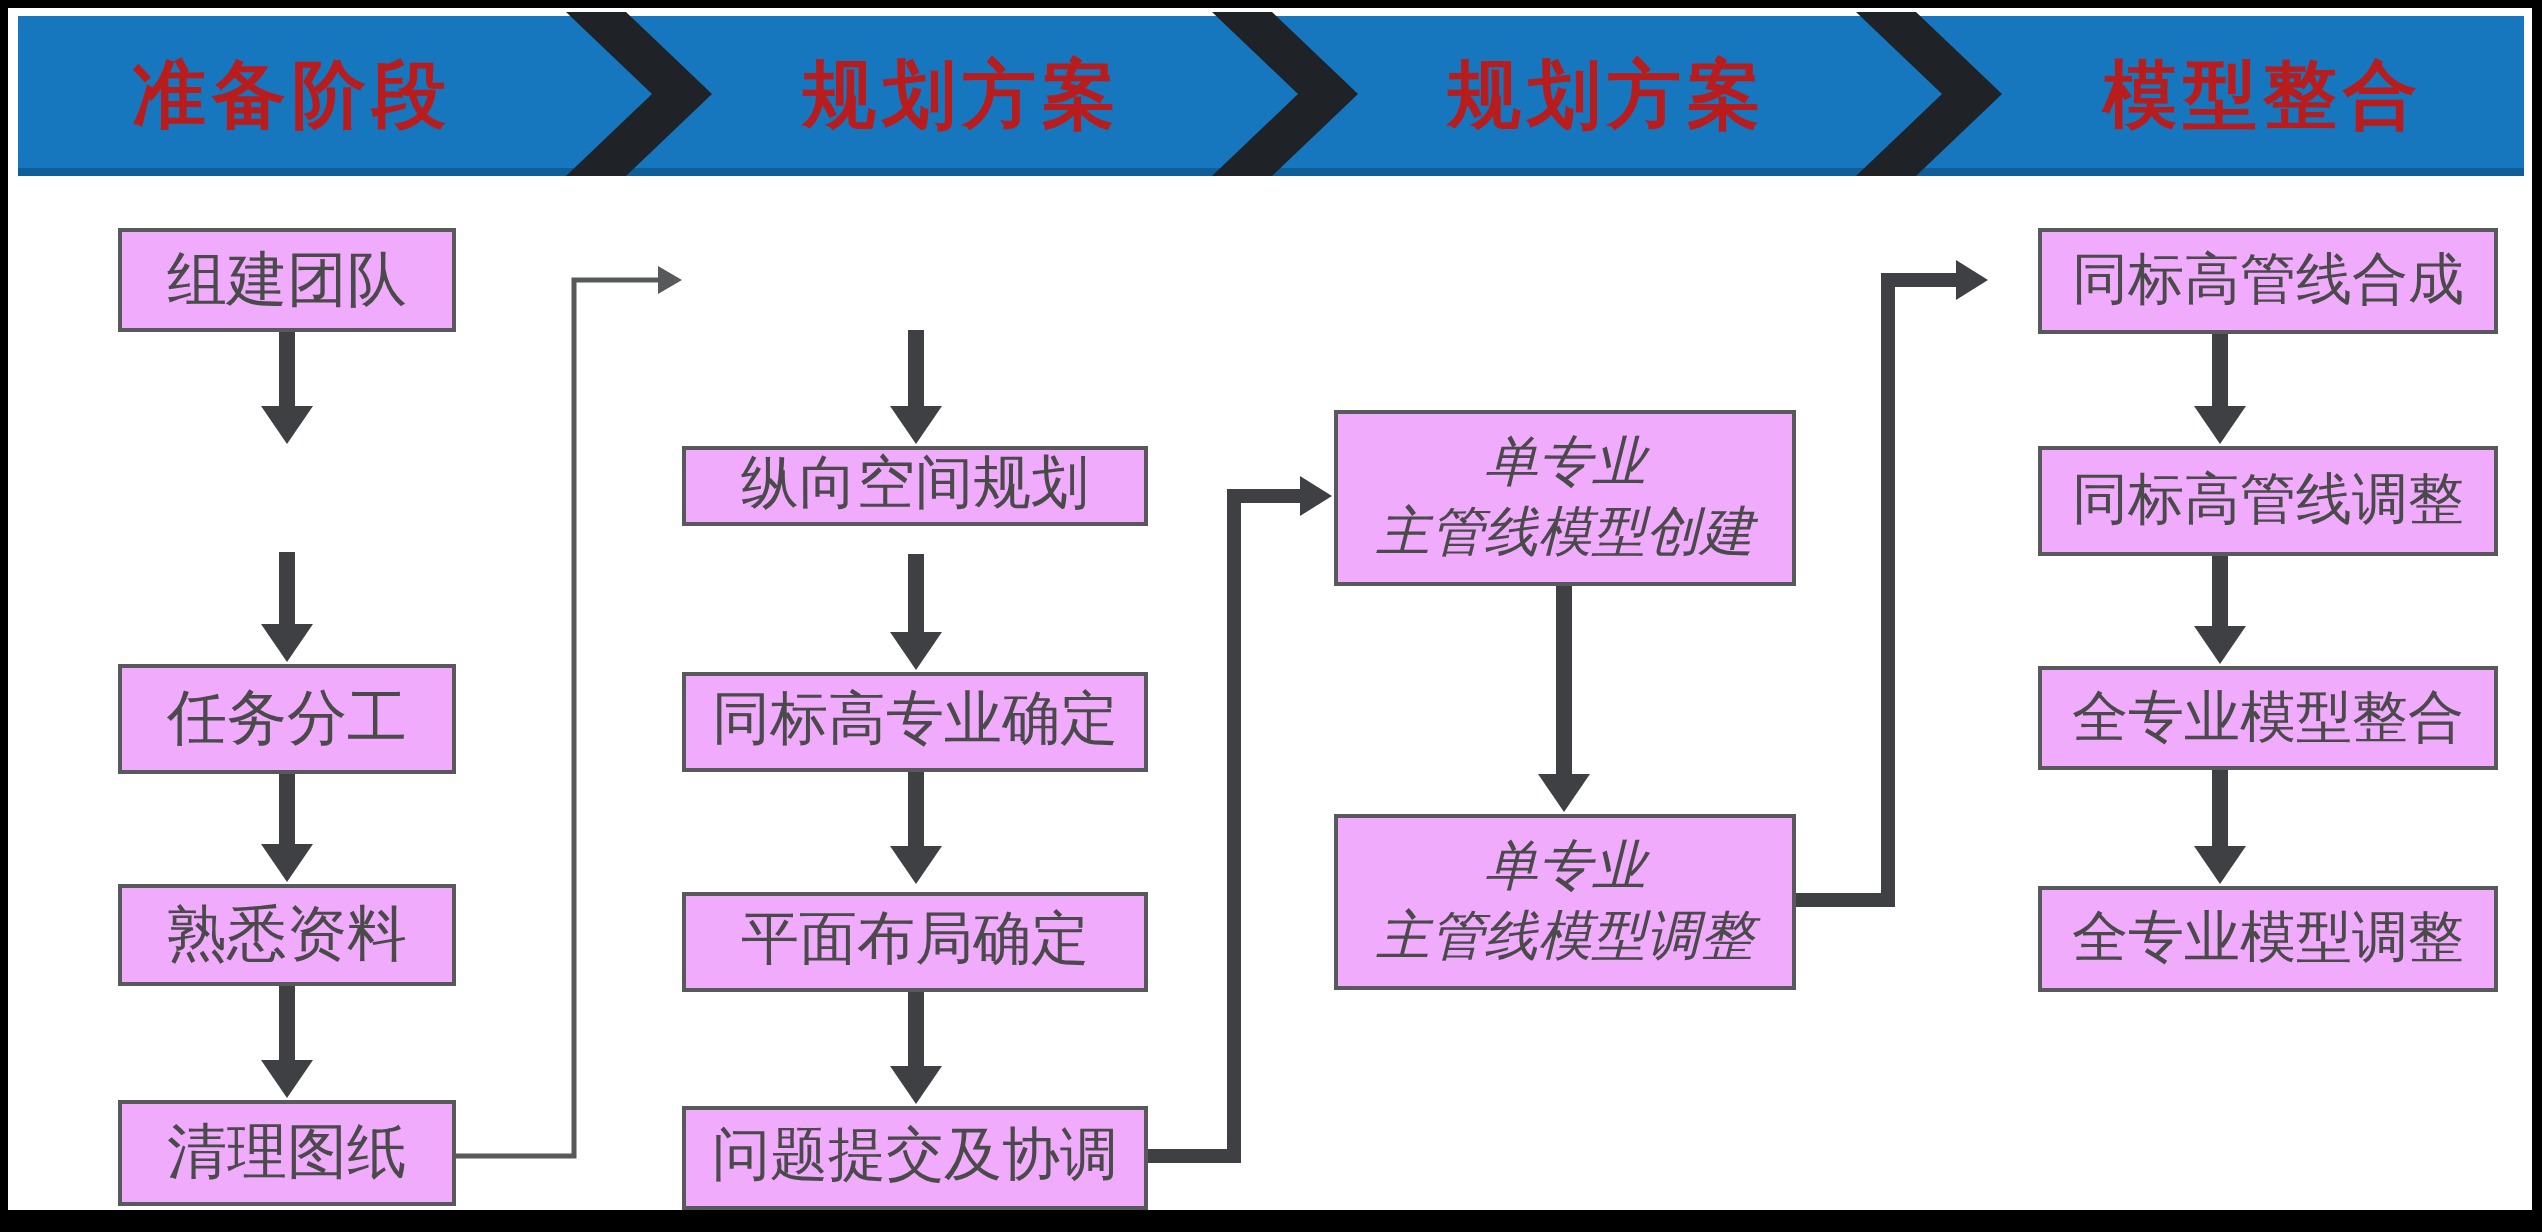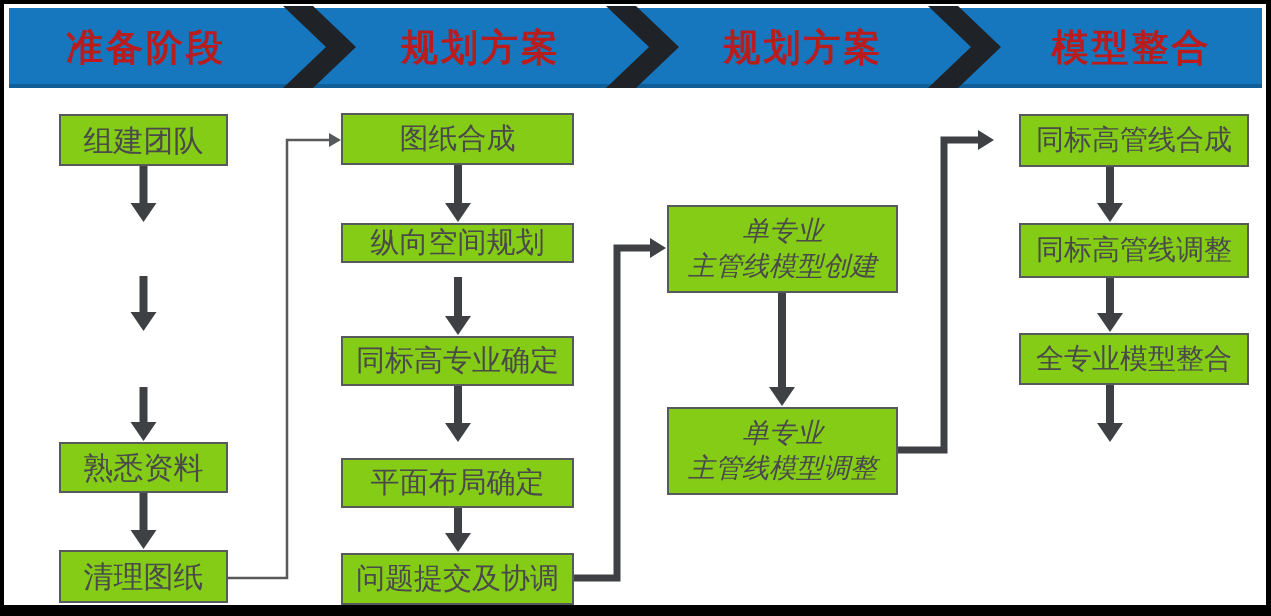--- a/index.html
+++ b/index.html
@@ -8,21 +8,21 @@
     font-family:"Liberation Sans","DejaVu Sans",sans-serif;overflow:hidden;
   }
   .frame{position:absolute;inset:0;border-style:solid;border-color:#000;
     border-width:4px 5px 11px 4px;pointer-events:none;z-index:40;}
   .bar{position:absolute;left:9px;top:8px;width:1253px;height:80px;
     background:#1677be;box-shadow:inset 0 -4px 0 rgba(0,20,40,.25);z-index:1;}
   .seg{position:absolute;top:8px;height:80px;display:flex;align-items:center;
     justify-content:center;color:#b91c1c;font-weight:bold;font-size:37px;
     letter-spacing:3px;z-index:3;}
   svg.overlay{position:absolute;left:0;top:0;z-index:2;}
-  .box{position:absolute;background:#84cc16;border:2px solid #58595b;
+  .box{position:absolute;background:#f0abfc;border:2px solid #58595b;
     box-sizing:border-box;display:flex;align-items:center;justify-content:center;
     text-align:center;color:#4a4a4b;white-space:pre-line;line-height:1.3;z-index:10;}
   .c1{left:59px;width:169px;font-size:30px;}
   .c2{left:341px;width:233px;font-size:29px;}
   .c3{left:667px;width:231px;font-size:27px;font-style:italic;}
   .c4{left:995px;width:230px;font-size:28px;margin-left:24px;}
 </style>
 </head>
 <body>
 
@@ -78,32 +78,33 @@
     <polygon points="329,133 341,140 329,147" fill="#58595b"></polygon>
 
     <polyline points="574,578 617,578 617,248 651,248" fill="none" stroke="#3e4043" stroke-width="7"></polyline>
     <polygon points="650,238 666,248 650,258" fill="#3e4043"></polygon>
 
     <polyline points="898,450 944,450 944,140 979,140" fill="none" stroke="#3e4043" stroke-width="7"></polyline>
     <polygon points="978,130 994,140 978,150" fill="#3e4043"></polygon>
   </svg>
 
   <div class="box c1" style="top:114px;height:52px">组建团队</div>
+  <div class="box c1" style="top:332px;height:55px">任务分工</div>
   <div class="box c1" style="top:550px;height:53px">清理图纸</div>
   <div class="box c1" style="top:442px;height:51px">熟悉资料</div>
 
-  <div class="box c2" style="top:113px;height:52px">图纸合成</div>
   <div class="box c2" style="top:223px;height:40px">纵向空间规划</div>
   <div class="box c2" style="top:336px;height:50px">同标高专业确定</div>
-  <div class="box c2" style="top:458px;height:50px">平面布局确定</div>
+  <div class="box c2" style="top:446px;height:50px">平面布局确定</div>
   <div class="box c2" style="top:553px;height:52px">问题提交及协调</div>
 
   <div class="box c3" style="top:205px;height:88px">单专业
 主管线模型创建</div>
   <div class="box c3" style="top:407px;height:88px">单专业
 主管线模型调整</div>
 
   <div class="box c4" style="top:114px;height:53px">同标高管线合成</div>
   <div class="box c4" style="top:333px;height:52px">全专业模型整合</div>
   <div class="box c4" style="top:223px;height:55px">同标高管线调整</div>
+  <div class="box c4" style="top:443px;height:53px">全专业模型调整</div>
 
   <div class="frame"></div>
 </div>
 
 </body></html>

